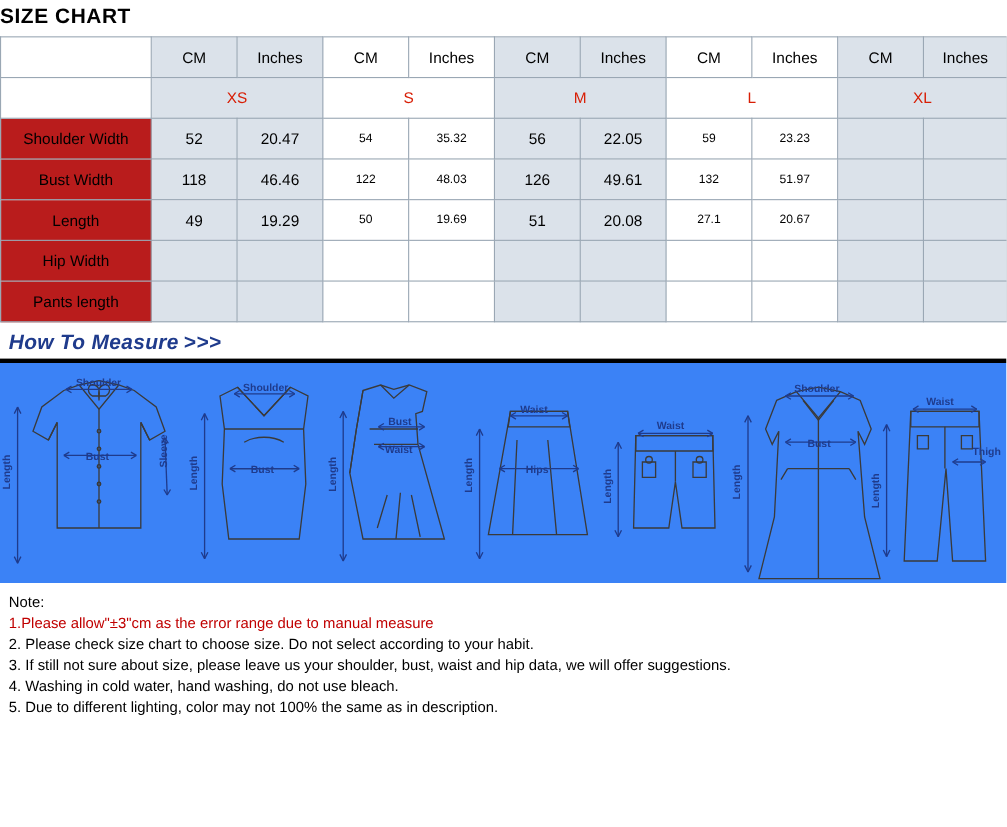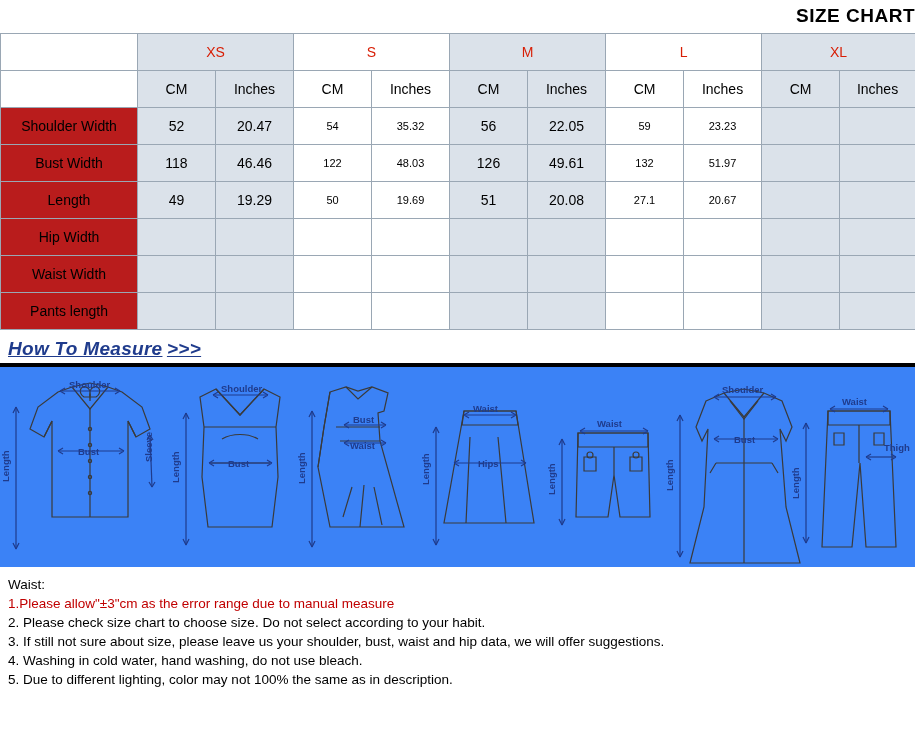--- a/index.html
+++ b/index.html
@@ -14,21 +14,21 @@
     color: #000000;
     overflow: hidden;
   }
   .page {
     position: relative;
     width: 915px;
     height: 752px;
   }
   
   .chart-title {
-    text-align: right;
+    text-align: left;
     font-size: 19px;
     font-weight: bold;
     letter-spacing: 0.5px;
     padding: 5px 0 6px 0;
     color: #000;
   }
   
   table.size-chart {
     border-collapse: collapse;
     width: 915px;
@@ -83,21 +83,20 @@
   .howto-wrap {
     margin-top: 8px;
     padding-left: 8px;
   }
   .howto-title {
     color: #1f3b8c;
     font-weight: bold;
     font-size: 19px;
     font-style: italic;
     letter-spacing: 0.3px;
-    text-decoration: underline;
   }
   .rule {
     height: 4px;
     background: #000;
     margin: 3px 0 0 0;
     width: 915px;
   }
   .figures {
     position: relative;
     width: 915px;
@@ -131,40 +130,40 @@
         <col style="width:78px">
       <col style="width:78px">
         <col style="width:78px">
       <col style="width:78px">
         <col style="width:78px">
       <col style="width:78px">
         <col style="width:76px">
     </colgroup>
     <thead>
       <tr>
-        <th class="corner"></th>
-        <th class="size-head" colspan="2">XS</th>
-        <th class="size-head alt" colspan="2">S</th>
-        <th class="size-head" colspan="2">M</th>
-        <th class="size-head alt" colspan="2">L</th>
-        <th class="size-head" colspan="2">XL</th>
-      </tr>
-      <tr>
         <td class="corner"></td>
         <td class="unit">CM</td>
         <td class="unit">Inches</td>
         <td class="unit alt">CM</td>
         <td class="unit alt">Inches</td>
         <td class="unit">CM</td>
         <td class="unit">Inches</td>
         <td class="unit alt">CM</td>
         <td class="unit alt">Inches</td>
         <td class="unit">CM</td>
         <td class="unit">Inches</td>
       </tr>
+      <tr>
+        <th class="corner"></th>
+        <th class="size-head" colspan="2">XS</th>
+        <th class="size-head alt" colspan="2">S</th>
+        <th class="size-head" colspan="2">M</th>
+        <th class="size-head alt" colspan="2">L</th>
+        <th class="size-head" colspan="2">XL</th>
+      </tr>
     </thead>
     <tbody>
       <tr>
         <td class="rowlabel">Shoulder Width</td>
         <td class="val">52</td>
         <td class="val">20.47</td>
         <td class="val alt">54</td>
         <td class="val alt">35.32</td>
         <td class="val">56</td>
         <td class="val">22.05</td>
@@ -194,33 +193,20 @@
         <td class="val alt">19.69</td>
         <td class="val">51</td>
         <td class="val">20.08</td>
         <td class="val alt">27.1</td>
         <td class="val alt">20.67</td>
         <td class="val"></td>
         <td class="val"></td>
       </tr>
       <tr>
         <td class="rowlabel">Hip Width</td>
-        <td class="val"></td>
-        <td class="val"></td>
-        <td class="val alt"></td>
-        <td class="val alt"></td>
-        <td class="val"></td>
-        <td class="val"></td>
-        <td class="val alt"></td>
-        <td class="val alt"></td>
-        <td class="val"></td>
-        <td class="val"></td>
-      </tr>
-      <tr>
-        <td class="rowlabel">Waist Width</td>
         <td class="val"></td>
         <td class="val"></td>
         <td class="val alt"></td>
         <td class="val alt"></td>
         <td class="val"></td>
         <td class="val"></td>
         <td class="val alt"></td>
         <td class="val alt"></td>
         <td class="val"></td>
         <td class="val"></td>
@@ -404,21 +390,21 @@
         <g font-size="9.5" font-weight="bold" fill="#1f3b8c" font-family="Liberation Sans, sans-serif" stroke="none">
           <text x="842" y="38">Waist</text>
           <text x="799" y="132" transform="rotate(-90 799 132)">Length</text>
           <text x="884" y="84">Thigh</text>
         </g>
       </g>
     </svg>
   </div>
 
   <div class="notes">
-    <div class="note-head">Waist:</div>
+    <div class="note-head">Note:</div>
     <div class="note-line red">1.Please allow"±3"cm as the error range due to manual measure</div>
     <div class="note-line">2. Please check size chart to choose size. Do not select according to your habit.</div>
     <div class="note-line">3. If still not sure about size, please leave us your shoulder, bust, waist and hip data, we will offer suggestions.</div>
     <div class="note-line">4. Washing in cold water, hand washing, do not use bleach.</div>
     <div class="note-line">5. Due to different lighting, color may not 100% the same as in description.</div>
   </div>
 
 </div>
 
 </body></html>

